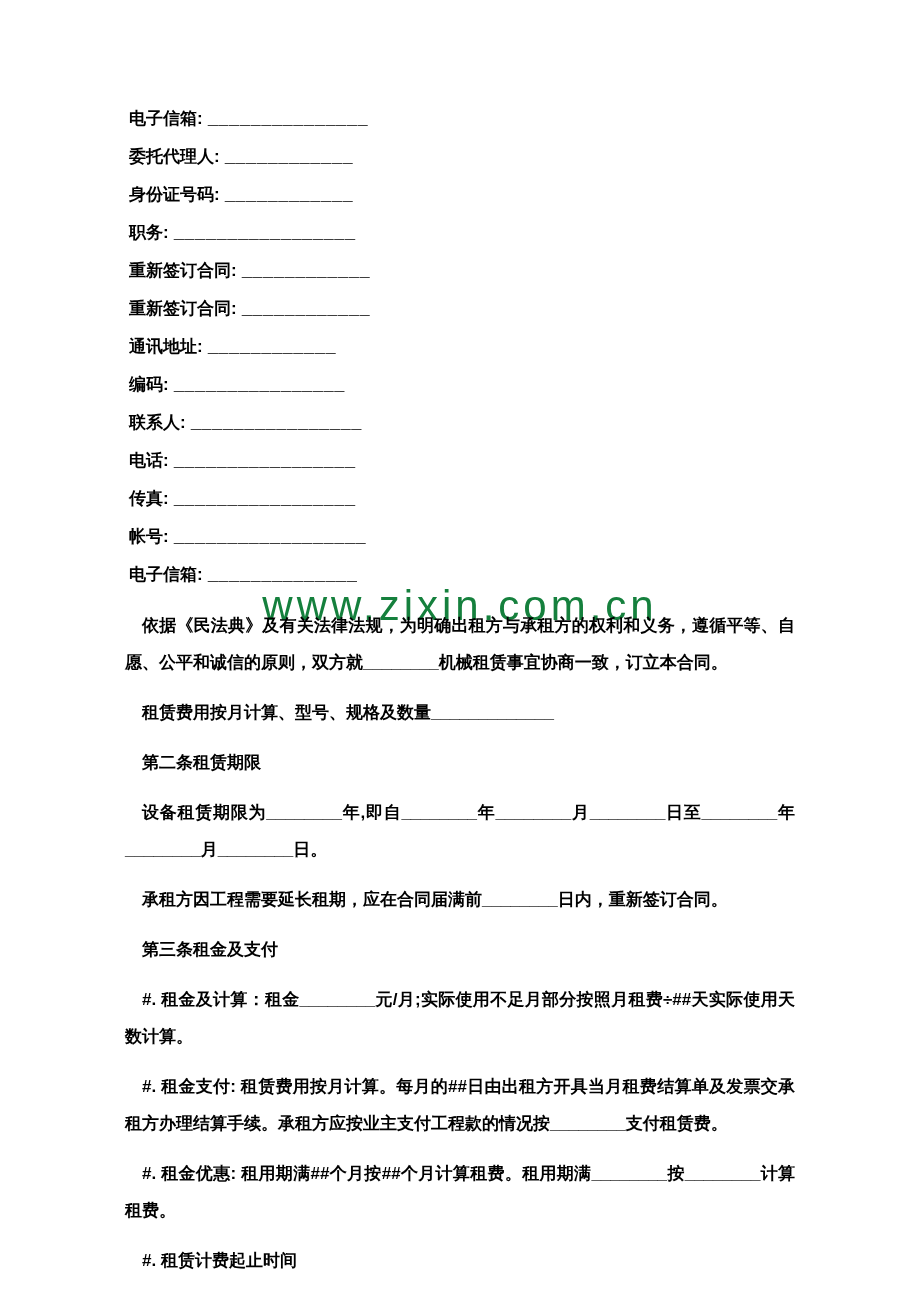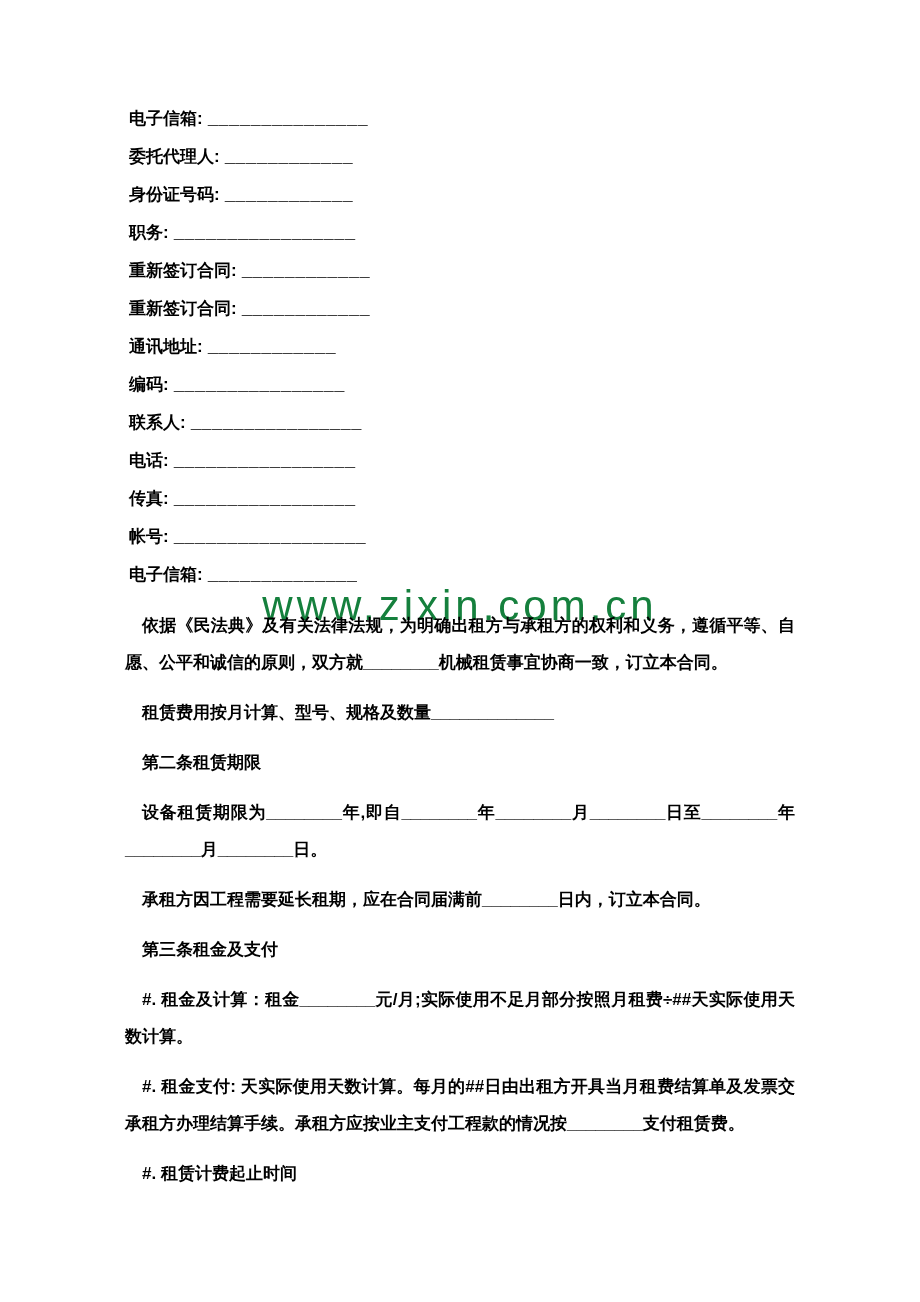--- a/index.html
+++ b/index.html
@@ -73,21 +73,22 @@
     <div class="form-line"><span>联系人:</span><span class="blank">________________</span></div>
     <div class="form-line"><span>电话:</span><span class="blank">_________________</span></div>
     <div class="form-line"><span>传真:</span><span class="blank">_________________</span></div>
     <div class="form-line"><span>帐号:</span><span class="blank">__________________</span></div>
     <div class="form-line"><span>电子信箱:</span><span class="blank">______________</span></div>
 
     <p class="para">依据《民法典》及有关法律法规，为明确出租方与承租方的权利和义务，遵循平等、自愿、公平和诚信的原则，双方就________机械租赁事宜协商一致，订立本合同。</p>
     <p class="para">租赁费用按月计算、型号、规格及数量_____________</p>
     <p class="para">第二条租赁期限</p>
     <p class="para">设备租赁期限为________年,即自________年________月________日至________年________月________日。</p>
-    <p class="para">承租方因工程需要延长租期，应在合同届满前________日内，订立本合同。</p>
+    <p class="para">承租方因工程需要延长租期，应在合同届满前________日内，重新签订合同。</p>
     <p class="para">第三条租金及支付</p>
     <p class="para">#. 租金及计算：租金________元/月;实际使用不足月部分按照月租费÷##天实际使用天数计算。</p>
-    <p class="para">#. 租金支付: 天实际使用天数计算。每月的##日由出租方开具当月租费结算单及发票交承租方办理结算手续。承租方应按业主支付工程款的情况按________支付租赁费。</p>
+    <p class="para">#. 租金支付: 租赁费用按月计算。每月的##日由出租方开具当月租费结算单及发票交承租方办理结算手续。承租方应按业主支付工程款的情况按________支付租赁费。</p>
+    <p class="para">#. 租金优惠: 租用期满##个月按##个月计算租费。租用期满________按________计算租费。</p>
     <p class="para">#. 租赁计费起止时间</p>
 
   </div>
 
 </div>
 
 </body></html>

